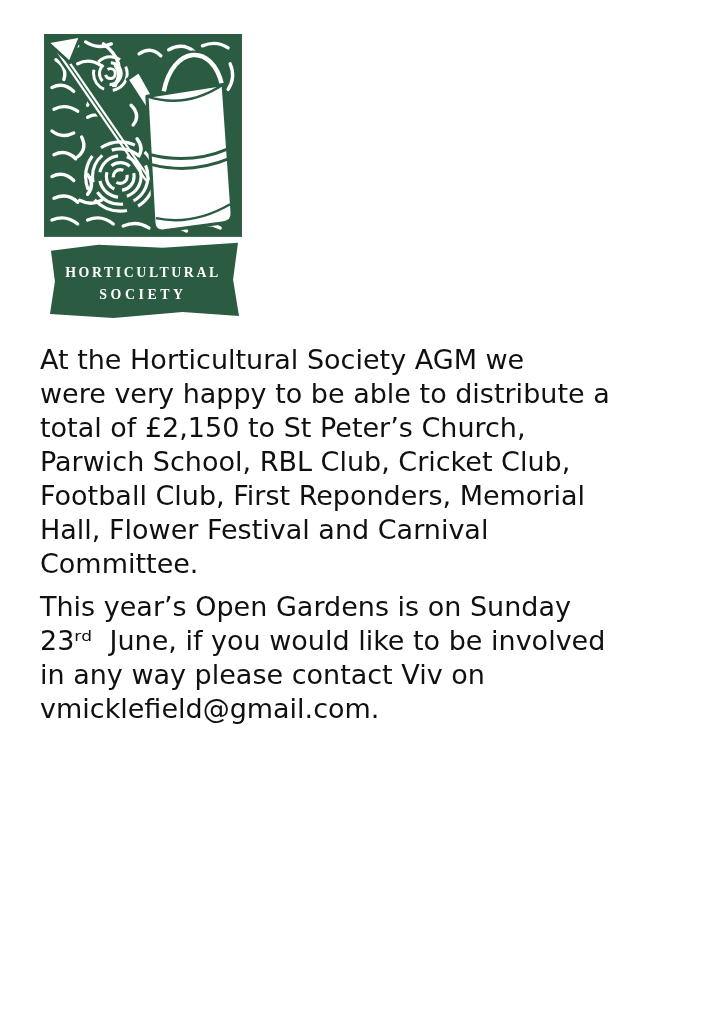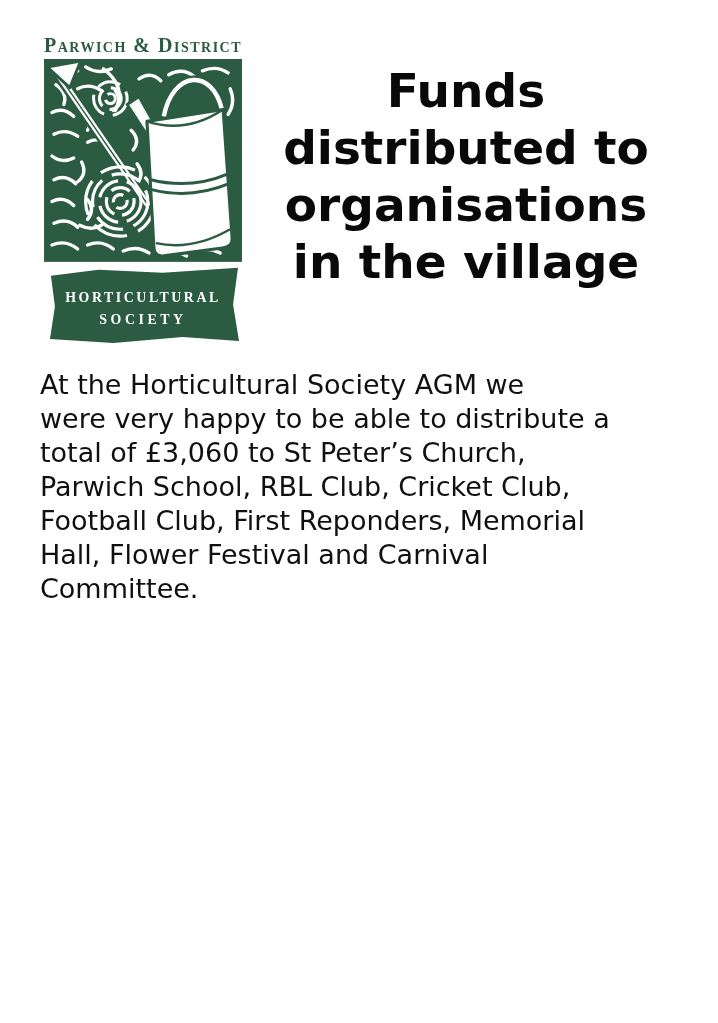--- a/index.html
+++ b/index.html
@@ -52,21 +52,20 @@
   }
 </style>
 </head>
 <body>
 
 <div class="page">
 
   <div class="header">
 
     <div class="logo-col">
-      <div class="society-name">Parwich &amp; District</div>
 
       <svg class="logo-art" viewBox="0 0 200 290" xmlns="http://www.w3.org/2000/svg">
 
         <g>
           <rect x="0" y="0" width="200" height="205" fill="var(--green)"></rect>
 
           <g stroke="#ffffff" stroke-width="3.4" fill="none" stroke-linecap="round">
             <path d="M10,12 Q22,4 34,12"></path>
             <path d="M42,8 Q54,16 68,10"></path>
             <path d="M96,20 Q108,12 118,22"></path>
@@ -132,32 +131,30 @@
         </g>
 
         <g>
           <path d="M7,219 L55,213 L120,216 L196,211 L191,248 L197,285 L140,281 L70,287 L6,283 L11,250 Z" fill="var(--green)"></path>
           <text class="banner-label" x="100" y="246" text-anchor="middle" font-size="14" letter-spacing="2.6">HORTICULTURAL</text>
           <text class="banner-label" x="100" y="268" text-anchor="middle" font-size="14" letter-spacing="3.6">SOCIETY</text>
         </g>
       </svg>
     </div>
 
-    <div class="title-col">
-      <h1 class="headline">Funds
-distributed to
-organisations
-in the village</h1>
-    </div>
 
   </div>
 
   <div class="body-text">
     <p>At the Horticultural Society AGM we
 were very happy to be able to distribute a
-total of £3,060 to St Peter’s Church,
+total of £2,150 to St Peter’s Church,
 Parwich School, RBL Club, Cricket Club,
 Football Club, First Reponders, Memorial
 Hall, Flower Festival and Carnival
 Committee.</p>
+    <p>This year’s Open Gardens is on Sunday
+23ʳᵈ  June, if you would like to be involved
+in any way please contact Viv on
+vmicklefield@gmail.com.</p>
   </div>
 
 </div>
 
 </body></html>

